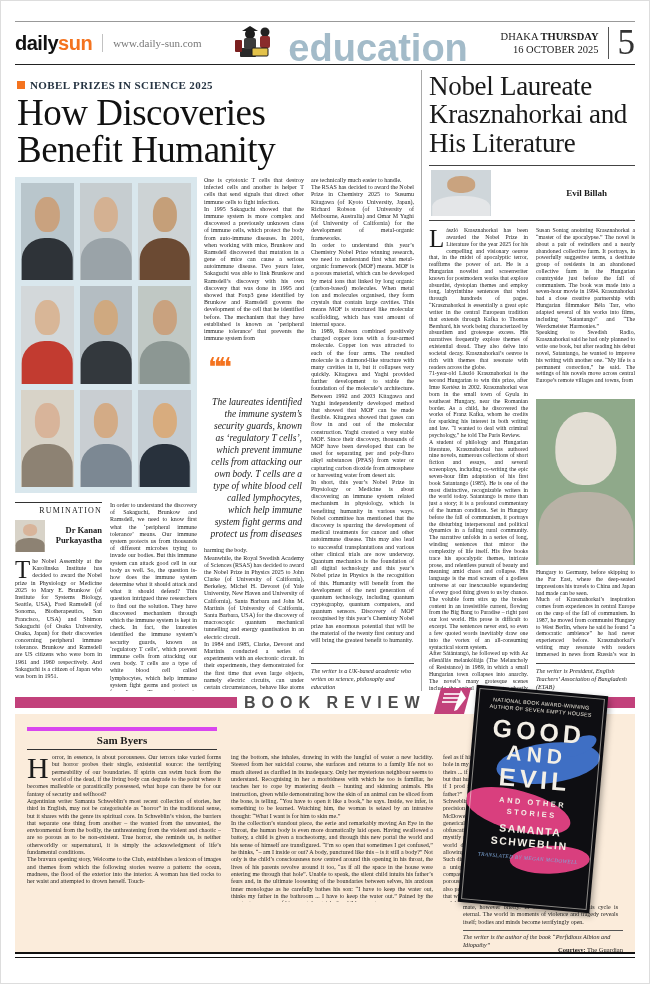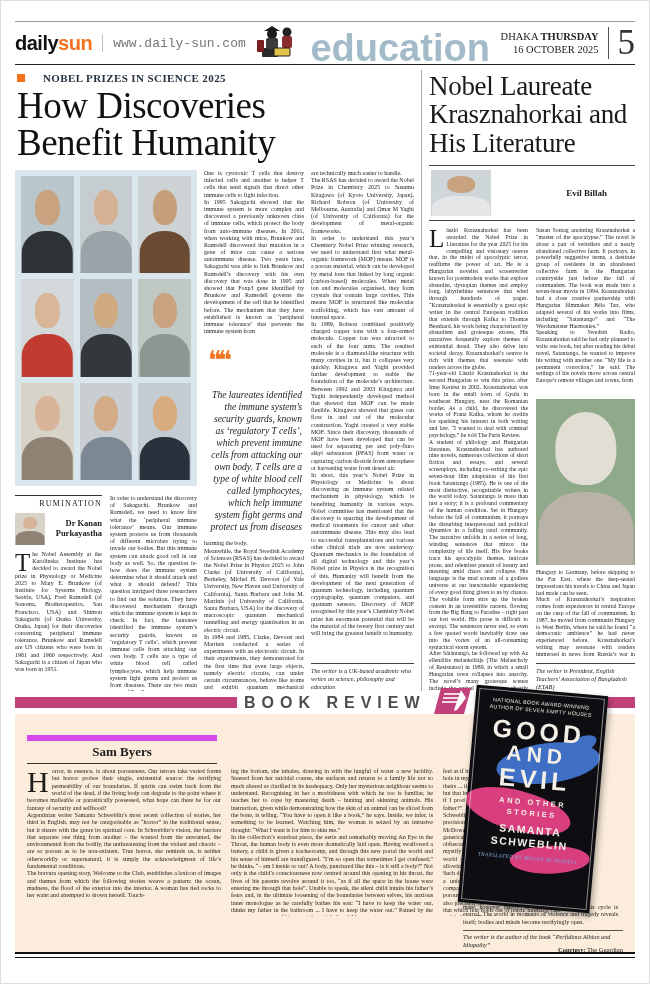--- a/index.html
+++ b/index.html
@@ -4,33 +4,33 @@
 <style>
   html,body{margin:0;padding:0;}
   body{width:650px;height:984px;background:#fff;position:relative;overflow:hidden;
        font-family:"Liberation Serif",serif;color:#1a1a1a;border:1px solid #ddd;box-sizing:border-box;}
   .top-rule{position:absolute;top:20px;left:14px;right:14px;border-top:1px solid #999;}
   
   .masthead{position:absolute;top:23px;left:14px;right:14px;height:38px;display:flex;align-items:center;}
   .logo{font-family:"Liberation Sans",sans-serif;font-weight:900;font-size:20px;letter-spacing:-0.5px;line-height:1;}
   .logo .d{color:#111;} .logo .s{color:#f4731f;}
   .vdiv{width:1px;height:18px;background:#c2c2c2;margin:0 10px;}
-  .site-url{font-family:Liberation Mono, monospace;font-size:13px;color:#777;}
+  .site-url{font-family:Liberation Serif, serif;font-size:11px;color:#777;}
   .m-center{flex:1;display:flex;justify-content:center;align-items:flex-end;gap:4px;text-align:right;}
   .edu-word{font-family:"Liberation Sans",sans-serif;font-weight:900;font-size:38px;line-height:0.85;color:#a3bbc9;letter-spacing:0;}
   .dateline{text-align:right;font-size:10.5px;line-height:1.25;color:#222;}
   .dateline b{font-weight:bold;}
   .pageno{font-size:35px;line-height:0.9;font-weight:400;color:#333;margin-left:9px;padding-left:9px;border-left:1px solid #555;}
   .mast-rule{position:absolute;top:63px;left:14px;right:14px;border-top:1.5px solid #222;}
   
   .content{position:absolute;top:66px;left:14px;right:14px;height:624px;display:flex;}
   .left-article{width:399px;display:flex;flex-direction:column;}
   .article-vrule{width:1px;background:#aaa;margin:3px 7px 0 7px;}
   .right-article{flex:1;display:flex;flex-direction:column;overflow:hidden;}
-  .kicker{display:flex;align-items:center;gap:18px;font-size:11px;font-weight:bold;letter-spacing:0.4px;color:#253341;margin:5px 0 1px 2px;}
+  .kicker{display:flex;align-items:center;gap:5px;font-size:11px;font-weight:bold;letter-spacing:0.4px;color:#253341;margin:12px 0 1px 2px;}
   .kicker-sq{width:8px;height:8px;background:#f4731f;}
   .headline{font-size:37px;line-height:1.0;letter-spacing:-0.5px;color:#111;margin:2px 0 9px 2px;white-space:pre-line;}
   .main-body{display:flex;gap:7px;flex:1;overflow:hidden;}
   .left-stack{width:182px;display:flex;flex-direction:column;}
   .photo-panel{background:#d9e7ed;padding:6px;display:grid;grid-template-columns:repeat(3,1fr);grid-auto-rows:1fr;gap:6px;height:316px;box-sizing:border-box;}
   .portrait{position:relative;overflow:hidden;background:var(--bg,#c2ccd1);}
   .portrait::before{content:"";position:absolute;left:50%;top:14%;width:46%;height:36%;transform:translateX(-50%);
       background:var(--head,#c9a88c);border-radius:48% 48% 44% 44%;}
   .portrait::after{content:"";position:absolute;left:50%;top:56%;width:96%;height:50%;transform:translateX(-50%);
       background:var(--body,#474d53);border-radius:45% 45% 0 0;}
@@ -66,22 +66,22 @@
   .k-photo.portrait::before{top:8%;width:62%;height:44%;}
   
   .review{position:absolute;top:694px;left:14px;right:14px;}
   .review-bar{display:flex;align-items:center;height:15px;gap:7px;}
   .bar{background:#c2417b;height:11px;}
   .bar-left{width:222px;} .bar-right{flex:1;}
   .review-label{font-family:"Liberation Sans",sans-serif;font-weight:bold;font-size:16px;letter-spacing:6px;color:#4d4d4d;white-space:nowrap;}
   .review-panel{background:#fbecdb;margin-top:4px;height:240px;position:relative;padding:6px 12px;box-sizing:border-box;}
   .review-title{font-size:28px;line-height:1.08;letter-spacing:-0.3px;color:#141414;width:440px;}
   .review-title .ital{font-style:italic;}
-  .review-byline{width:190px;text-align:center;border-top:6px solid #d946ef;border-bottom:1px solid #333;
-      padding:3px 0;margin:15px 0 4px;font-size:13px;font-weight:bold;}
+  .review-byline{width:190px;text-align:center;border-top:4px solid #d946ef;border-bottom:1px solid #333;
+      padding:3px 0;margin:7px 0 4px;font-size:11px;font-weight:bold;}
   .review-cols{display:flex;gap:10px;height:148px;overflow:hidden;}
   .rv-col1{width:194px;overflow:hidden;} .rv-col2{width:202px;overflow:hidden;} .rv-col3{width:118px;overflow:hidden;}
   .review .btext{font-size:6px;line-height:1.22;}
   .rv-dropcap{float:left;font-size:30px;line-height:0.75;padding:3px 3px 0 0;}
   .cover-tail{position:absolute;left:448px;top:190px;width:155px;font-size:6px;line-height:1.25;text-align:justify;}
   .rv-footer{position:absolute;left:448px;top:216px;width:160px;font-size:6.2px;font-style:italic;line-height:1.3;border-top:1px solid #555;padding-top:2px;}
   .rv-courtesy{position:absolute;left:448px;top:232px;width:160px;font-size:6.5px;text-align:right;}
   .rv-courtesy b{font-weight:bold;}
   
   .cover{position:absolute;left:452px;top:-24px;width:132px;height:218px;background:#0e0e12;transform:rotate(5deg);

